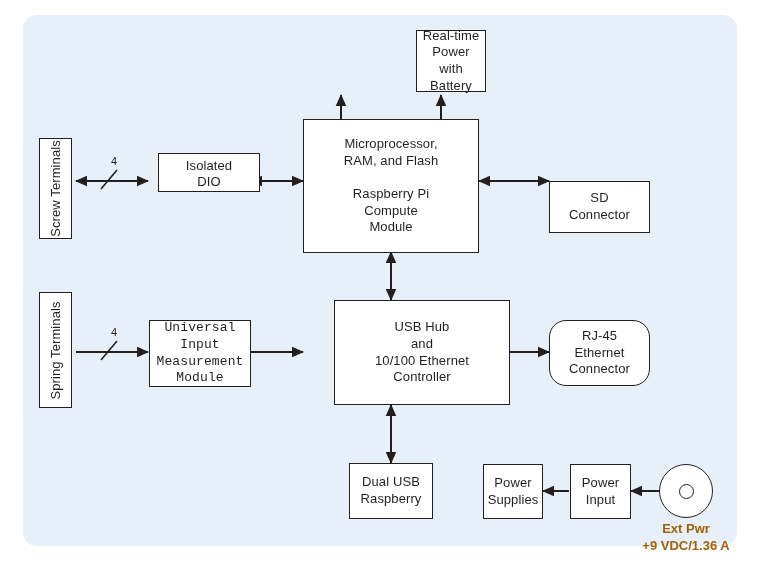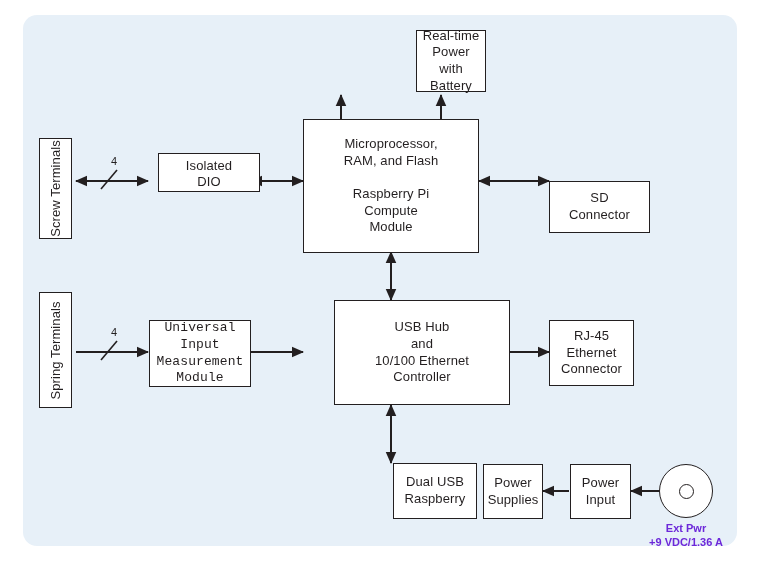--- a/index.html
+++ b/index.html
@@ -68,23 +68,23 @@
     display: flex;
     flex-direction: column;
     justify-content: center;
     width: 100%;
     padding: 0 4px;
   }
   .cpu-inner .grp1 { margin-bottom: 17px; }
   .caption {
     position: absolute;
     text-align: center;
-    font-size: 11px;
+    font-size: 13px;
     font-weight: bold;
-    color: #6d28d9;
+    color: #a16207;
     line-height: 1.3;
     white-space: nowrap;
   }
   .buswidth {
     position: absolute;
     font-size: 11px;
     color: #231f20;
   }
   .jack {
     position: absolute;
@@ -204,29 +204,29 @@
 
   <div class="block" style="left:303px; top:300px; width:176px; height:105px;margin-left:31px;">
     <div class="inner">
       <span>USB Hub</span><br>
       <span>and</span><br>
       <span>10/100 Ethernet</span><br>
       <span>Controller</span>
     </div>
   </div>
 
-  <div class="block" style="left:549px; top:320px; width:85px; height:66px;">
+  <div class="block" style="left:549px; top:320px; width:101px; height:66px;border-radius:17px;">
     <div class="inner">
       <span>RJ-45</span><br>
       <span>Ethernet</span><br>
       <span>Connector</span>
     </div>
   </div>
 
-  <div class="block" style="left:349px; top:463px; width:84px; height:56px;margin-left:44px;">
+  <div class="block" style="left:349px; top:463px; width:84px; height:56px;">
     <div class="inner">
       <span>Dual USB</span><br>
       <span>Raspberry</span>
     </div>
   </div>
 
   <div class="block" style="left:483px; top:464px; width:60px; height:55px;">
     <div class="inner">
       <span>Power</span><br>
       <span>Supplies</span>

